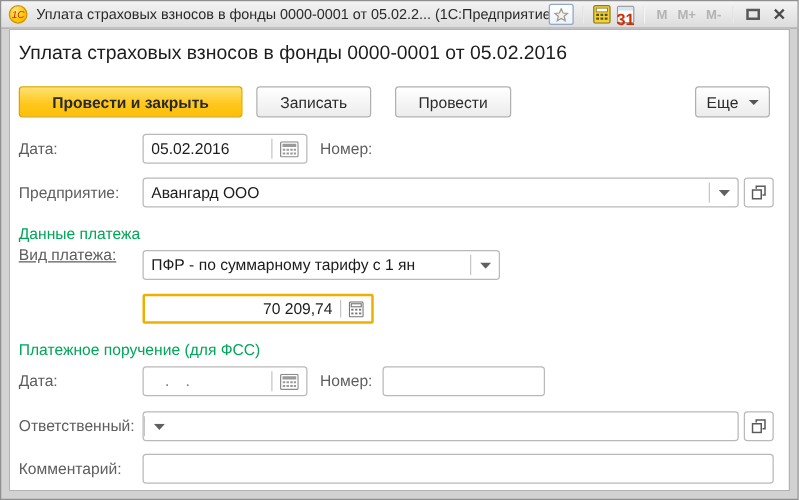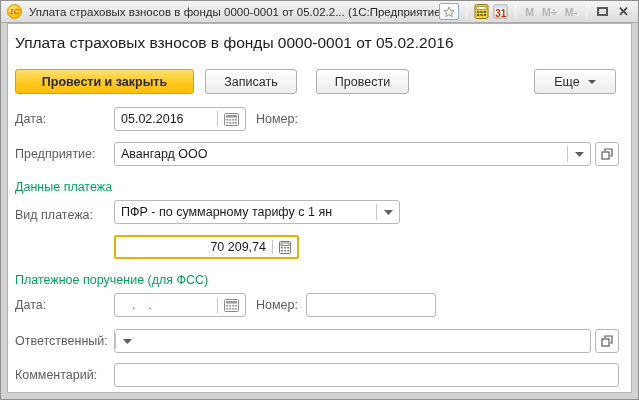--- a/index.html
+++ b/index.html
@@ -89,21 +89,21 @@
               <rect x="6.4" y="10" width="2.2" height="1.8"></rect>
               <rect x="9.8" y="10" width="2.2" height="1.8"></rect>
           </g>
         </svg>
       </span>
       <span class="tb-btn" style="position:relative;">
         <svg width="15" height="15" viewBox="0 0 15 15">
           <rect x="1" y="1" width="13" height="13" rx="1" fill="#ffffff" stroke="#9a9a9a"></rect>
           <rect x="1.5" y="1.5" width="12" height="3" fill="#d8e4f0"></rect>
         </svg>
-        <span style="position:absolute; left:0; right:0; top:4px; text-align:center; font-size:10px; font-weight:bold; color:#d42b00;">31</span>
+        <span style="position:absolute; left:0; right:0; top:4px; text-align:left; font-size:13px; font-weight:bold; color:#d42b00;">31</span>
       </span>
       <span class="tb-sep"></span>
       <span class="tb-btn mem">M</span>
       <span class="tb-btn mem">M+</span>
       <span class="tb-btn mem">M-</span>
       <span class="tb-sep"></span>
       <span class="tb-btn" style="padding:0 3px;">
         <span class="max-glyph"></span>
       </span>
       <span class="tb-btn" style="padding:0 3px;">
@@ -112,21 +112,21 @@
     </div>
   </div>
 
   <div class="content">
 
     <div class="page-title">Уплата страховых взносов в фонды 0000-0001 от 05.02.2016</div>
 
     <div class="btn btn-primary" style="left:7px; width:179px;">Провести и закрыть</div>
     <div class="btn" style="left:197px; width:92px;">Записать</div>
     <div class="btn" style="left:308px; width:93px;">Провести</div>
-    <div class="btn" style="left:526px; width:82px;justify-content:center;">
+    <div class="btn" style="left:548px; width:60px;justify-content:center;">
       <span>Еще</span>
       <span class="caret"></span>
     </div>
 
     <span class="label" style="left:7px; top:83px;">Дата:</span>
     <div class="field" style="left:106px; top:83px; width:132px;">
       <input value="05.02.2016" style="">
       <span class="fsep"></span>
       <span class="fbtn cal">
         <svg width="15" height="13" viewBox="0 0 15 13">
@@ -159,21 +159,21 @@
     </div>
     <div class="sq-btn" style="left:587px; top:118px;">
       <svg width="12" height="12" viewBox="0 0 12 12">
         <path d="M4 3 V1 H11 V8 H9" fill="none" stroke="#5a5a5a" stroke-width="1.2"></path>
         <rect x="1" y="4" width="7" height="7" fill="#fff" stroke="#5a5a5a" stroke-width="1.2"></rect>
       </svg>
     </div>
 
     <span class="sec-label" style="left:7px; top:156px;">Данные платежа</span>
 
-    <span class="label" style="left:7px; top:179px;">Вид платежа:</span>
+    <span class="label" style="left:7px; top:168px;text-decoration:underline;">Вид платежа:</span>
     <div class="field" style="left:106px; top:176px; width:286px;">
       <input value="ПФР - по суммарному тарифу с 1 ян" style="">
       <span class="fsep"></span>
       <span class="fbtn arr">
         <svg width="9" height="5" viewBox="0 0 9 5">
             <polygon points="0,0 9,0 4.5,5" fill="#606060"></polygon>
           </svg>
       </span>
     </div>
 

